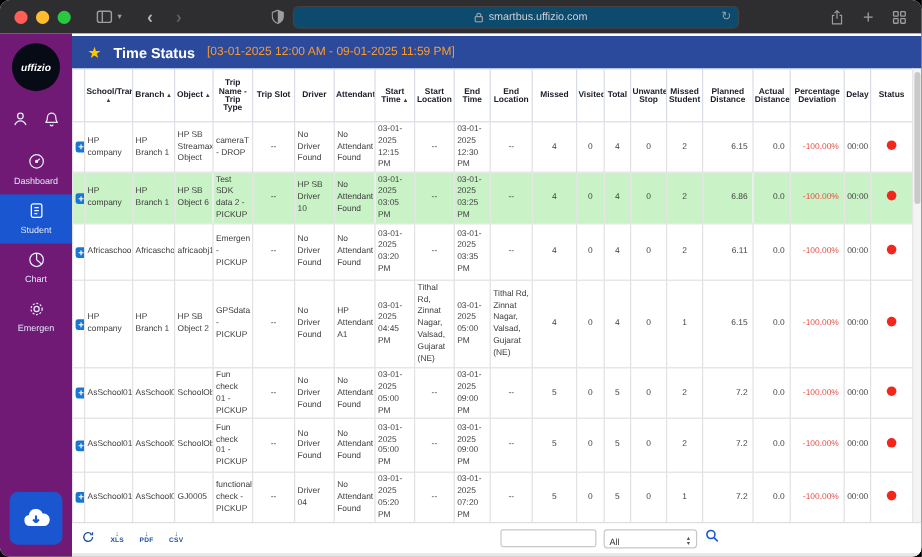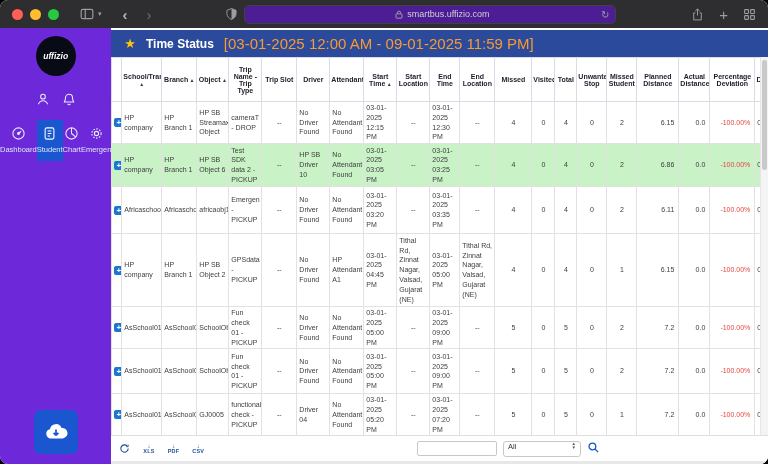--- a/index.html
+++ b/index.html
@@ -8,42 +8,42 @@
 
   
   .chrome { flex:0 0 28px; background:#2e2e30; display:flex; align-items:center; padding:0 12px; gap:7px; }
   .tl { width:11px; height:11px; border-radius:50%; }
   .chrome .ibtn { display:flex; align-items:center; justify-content:center; color:#9d9da0; }
   .chev-small { font-size:7px; color:#9d9da0; margin-left:-3px; }
   .navarrow { font-size:15px; line-height:1; font-weight:bold; }
   .back { color:#b4b4b6; margin-left:14px; }
   .fwd  { color:#5e5e60; margin-left:12px; }
   .spacer { flex:1; }
-  .urlbar { width:372px; height:19px; background:#4c1d95; border:1px solid #424244; border-radius:5px;
+  .urlbar { width:372px; height:19px; background:#0c4a6e; border:1px solid #424244; border-radius:5px;
             display:flex; align-items:center; justify-content:center; gap:4px; position:relative;padding-left:24px; }
   .urltext { color:#cfcfd1; font-size:9px; }
   .refresh-chrome { position:absolute; right:6px; color:#9d9da0; font-size:10px; }
 
   
   .app { flex:1; display:flex; min-height:0; }
-  .sidebar { flex:0 0 60px; background:#6d28d9; display:flex; flex-direction:column; align-items:center; color:#e8edf8; }
+  .sidebar { flex:0 0 60px; background:#701a75; display:flex; flex-direction:column; align-items:center; color:#e8edf8; }
   .logo { width:40px; height:40px; border-radius:50%; background:#070b15; display:flex; align-items:center; justify-content:center; margin-top:8px; flex:0 0 auto;}
   .logo span { font-size:8.5px; font-style:italic; font-weight:bold; color:#fff; }
   .sb-icons { display:flex; gap:12px; margin-top:16px; }
-  .nav { width:100%; margin-top:10px; display:flex; flex-direction:row;justify-content:flex-end; }
+  .nav { width:100%; margin-top:10px; display:flex; flex-direction:column;justify-content:flex-end; }
   .nav-item { display:flex; flex-direction:column; align-items:center; gap:2px; padding:6px 0 7px; font-size:7.5px; color:#dfe6f5; cursor:default; }
   .nav-item.active { background:#1a56cf; }
   .sb-spacer { flex:1; }
   .cloud-btn { width:44px; height:44px; background:#1a56cf; border:none; border-radius:7px; display:flex; align-items:center; justify-content:center; margin-bottom:10px; flex:0 0 auto;}
 
   .main { flex:1; min-width:0; display:flex; flex-direction:column; background:#fff; padding-top:2px; }
   .titlebar { flex:0 0 27px; background:#2b4a9c; display:flex; align-items:center; padding:0 13px; gap:10px; }
   .star { color:#fdc500; font-size:13px; line-height:1; }
   .title { color:#fff; font-weight:bold; font-size:12px; }
-  .daterange { color:#f79b2e; font-size:15px; }
+  .daterange { color:#f79b2e; font-size:10px; }
 
   
   .table-wrap { flex:1; position:relative; overflow:hidden; }
   table { border-collapse:collapse; table-layout:fixed; width:700px; }
   th, td { border:1px solid #e2e2e2; overflow:hidden; }
   thead th { height:44px; font-size:7px; font-weight:bold; color:#1d1d2b; text-align:center; vertical-align:middle;
              padding:1px; border-color:#d8dce6; background:#fff; }
   td { font-size:7px; color:#3d3d3d; padding:1px 2px; vertical-align:middle; line-height:1.4; }
   td.al { text-align:left; } td.ac { text-align:center; } td.ar { text-align:right; padding-right:4px; }
   td.red { color:#e8483f; }
@@ -57,21 +57,21 @@
 
   
   .footer { flex:0 0 26px; border-top:1px solid #dedede; display:flex; align-items:center; padding:0 8px; background:#fff; }
   .exports { display:flex; align-items:center; gap:13px; color:#1c4f9e; }
   .dl { display:flex; flex-direction:column; align-items:center; line-height:1; color:#1c4f9e; cursor:pointer; }
   .dl .arr { font-size:6px; }
   .dl .lbl { font-size:5.5px; font-weight:bold; letter-spacing:.2px; }
   .searchgrp { margin-left:auto; margin-right:160px; display:flex; align-items:center; gap:6px; }
   .searchgrp input { width:80px; height:15px; border:1px solid #c8c8c8; border-radius:2px; font-size:8px; padding:0 3px; }
   .filter { width:78px; height:16px; border:1px solid #c8c8c8; border-radius:3px; background:#fff;
-            display:flex; align-items:flex-start; justify-content:space-between; padding:0 4px; font-size:7.5px; color:#333; cursor:pointer; }
+            display:flex; align-items:flex-end; justify-content:space-between; padding:0 4px; font-size:7.5px; color:#333; cursor:pointer; }
   .steppers { display:flex; flex-direction:column; line-height:1; font-size:4.5px; color:#555; }
   .bottom-strip { flex:0 0 3px; background:#e7e7e7; }
 </style>
 </head>
 <body>
 
 <div class="window">
 
   <div class="chrome">
     <span class="tl" style="background:#ff5f57"></span>

